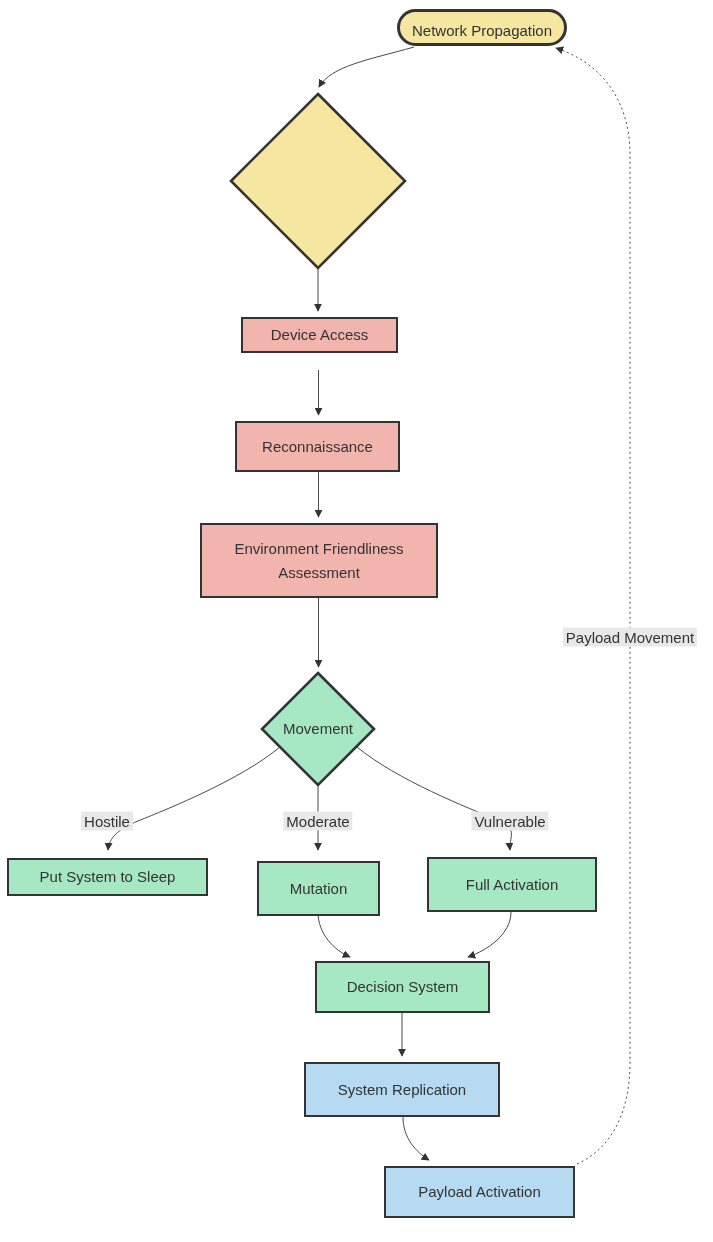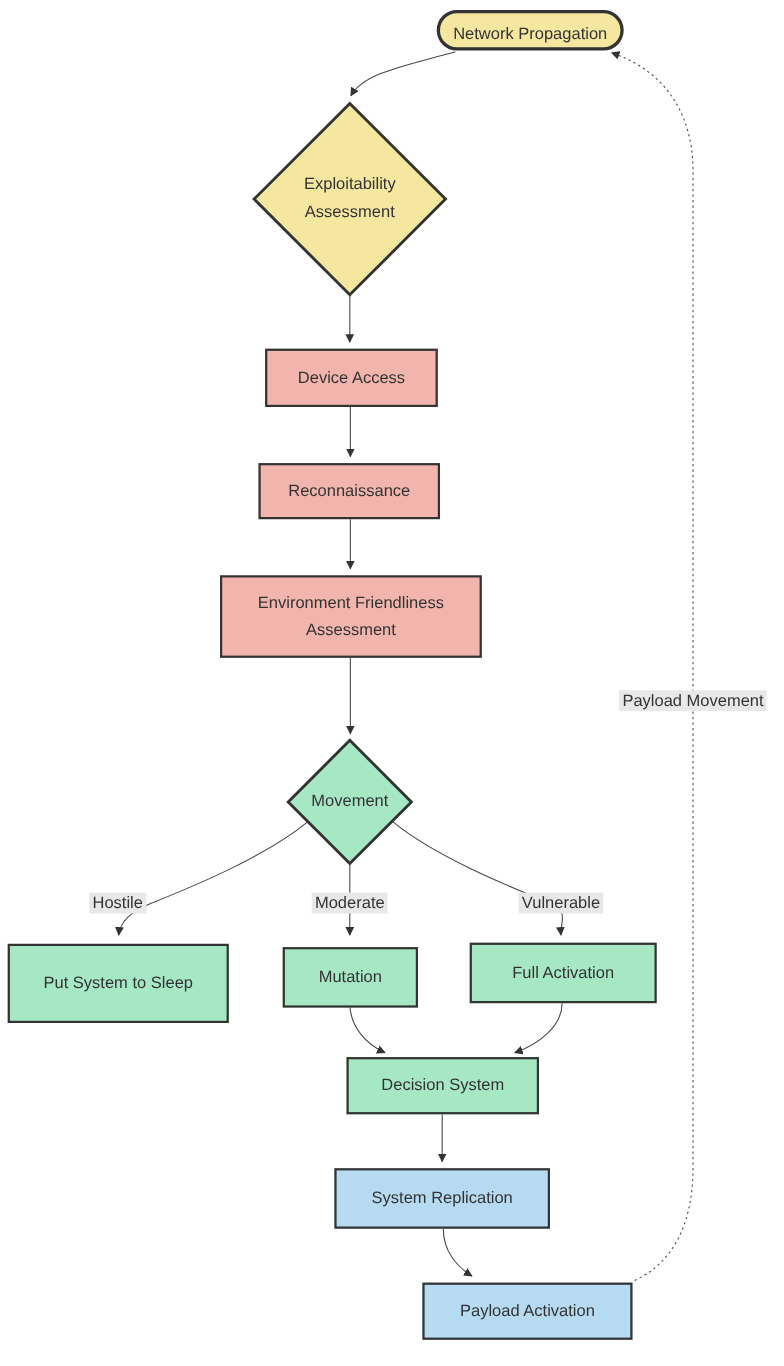--- a/index.html
+++ b/index.html
@@ -66,41 +66,38 @@
     <path class="edge dotted" d="M577,1164 C612,1148 630,1112 630,1062 L630,155 C630,103 604,64 556,48" marker-end="url(#arrow)"></path>
 
     <polygon class="shape-diamond fill-yellow" points="318,94 405,181 318,268 231,181"></polygon>
     <polygon class="shape-diamond fill-green" points="318,673 374,729 318,785 262,729"></polygon>
   </svg>
 
   <div class="node bg-yellow stadium" style="left:397px;top:9px;width:170px;height:37px;">
     <span>Network Propagation</span>
   </div>
 
-  <div class="diamond-text" style="left:248px;top:144px;width:140px;height:74px;">
-    <span>Exploitability Assessment</span>
-  </div>
 
-  <div class="node bg-pink" style="left:241px;top:317px;width:157px;height:53px;">
+  <div class="node bg-pink" style="left:241px;top:317px;width:157px;height:36px;">
     <span>Device Access</span>
   </div>
 
   <div class="node bg-pink" style="left:235px;top:421px;width:165px;height:51px;">
     <span>Reconnaissance</span>
   </div>
 
   <div class="node bg-pink" style="left:200px;top:523px;width:238px;height:75px;">
     <span>Environment Friendliness Assessment</span>
   </div>
 
   <div class="diamond-text" style="left:258px;top:714px;width:120px;height:30px;">
     <span>Movement</span>
   </div>
 
-  <div class="node bg-green" style="left:7px;top:858px;width:201px;height:72px;">
+  <div class="node bg-green" style="left:7px;top:858px;width:201px;height:38px;">
     <span>Put System to Sleep</span>
   </div>
 
   <div class="node bg-green" style="left:257px;top:861px;width:123px;height:55px;text-align:center;">
     <span>Mutation</span>
   </div>
 
   <div class="node bg-green" style="left:427px;top:857px;width:170px;height:55px;">
     <span>Full Activation</span>
   </div>

